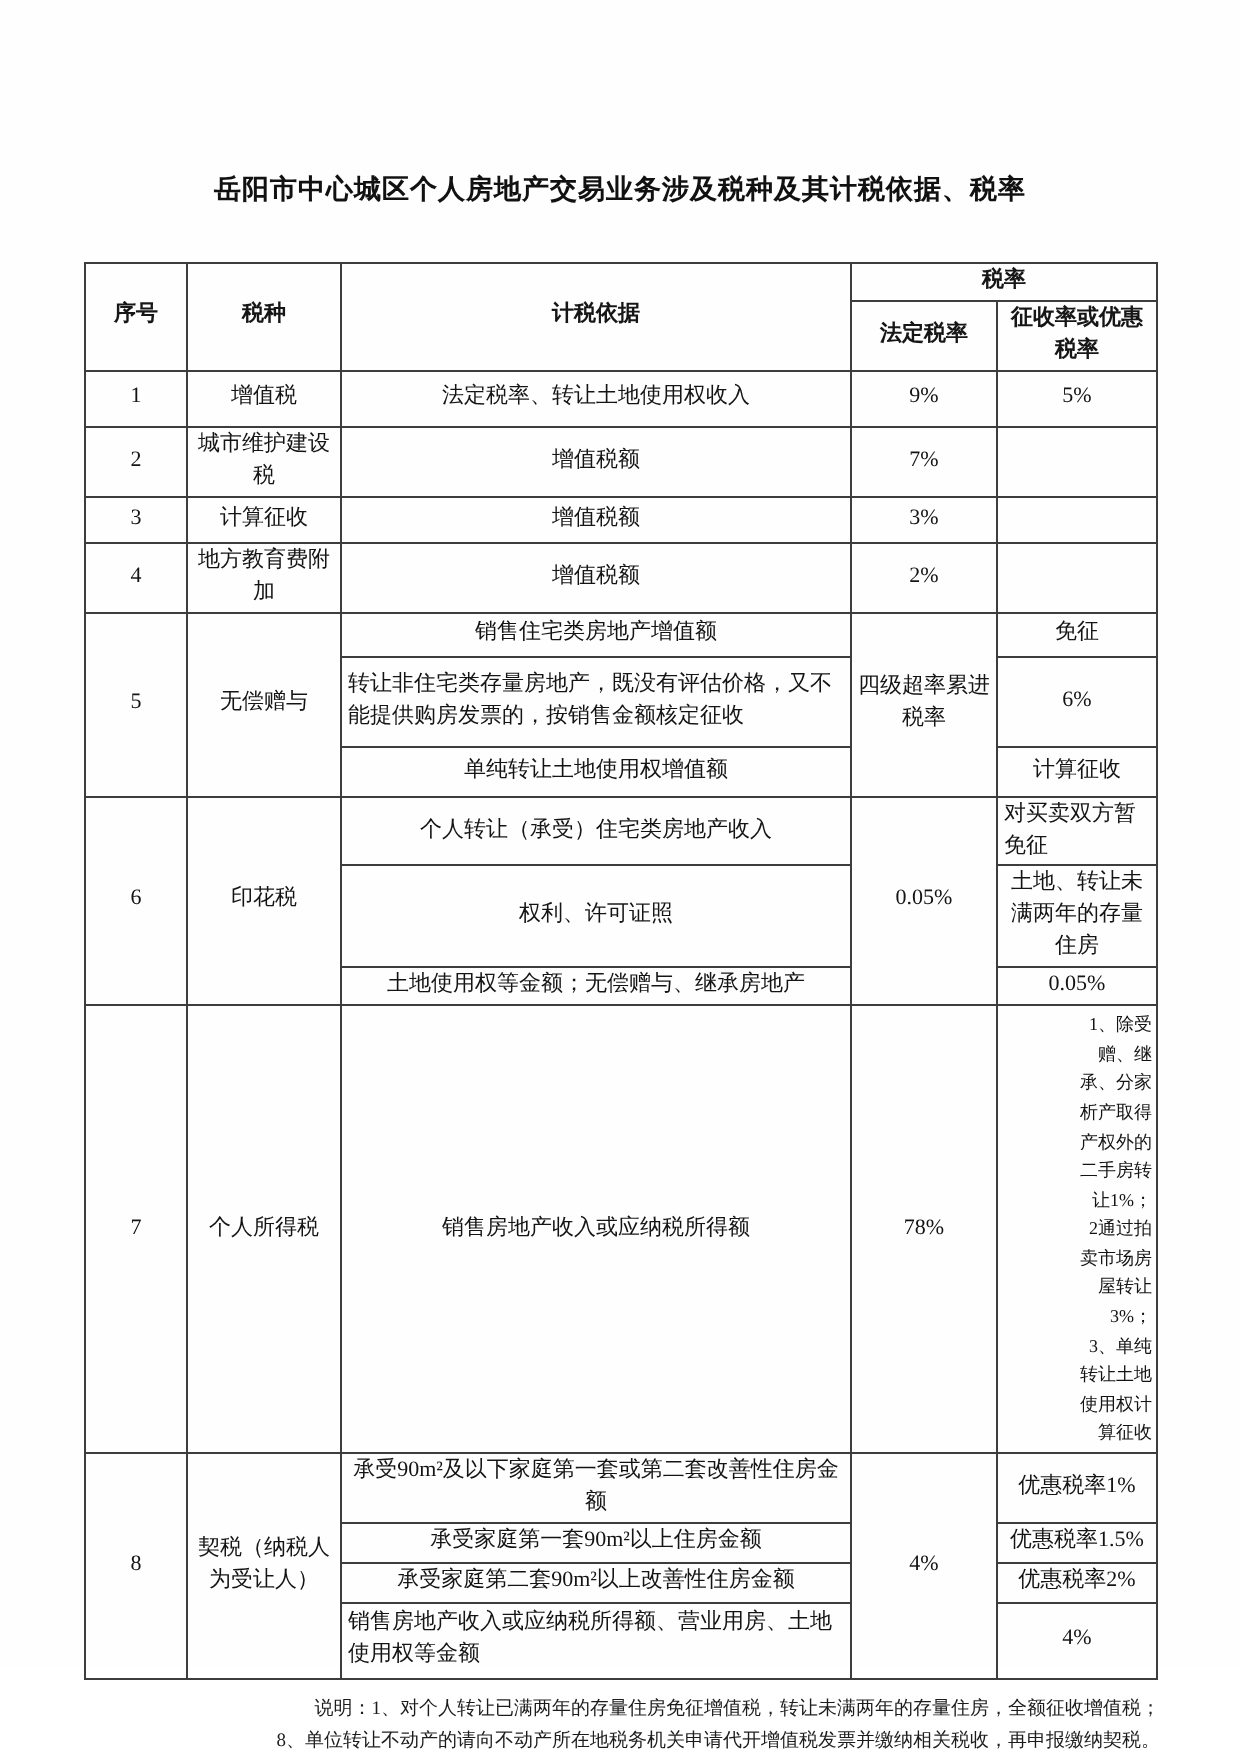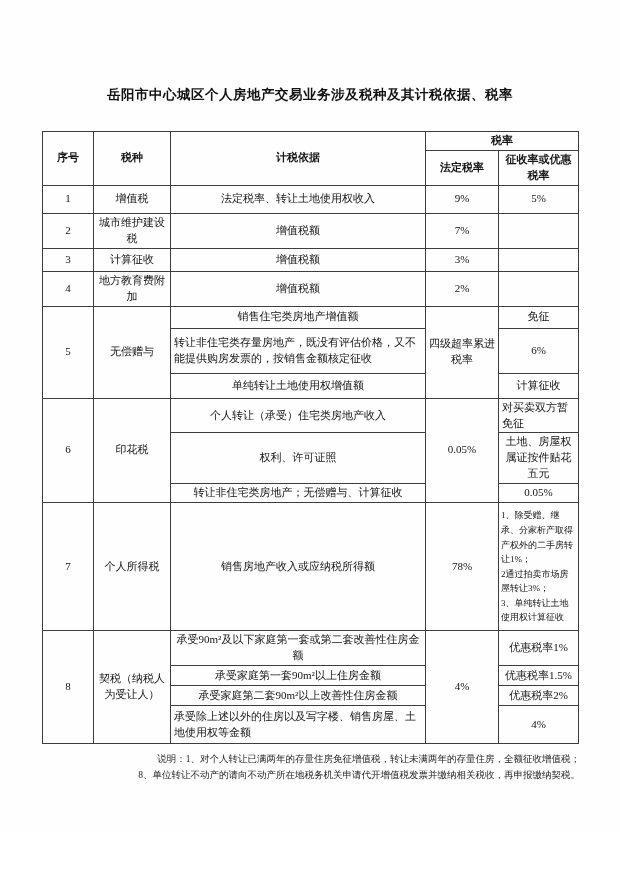--- a/index.html
+++ b/index.html
@@ -41,21 +41,21 @@
   tr.rh18 { height: 18px; } tr.rh19 { height: 19px; }
   tr.rh20 { height: 20px; } tr.rh22 { height: 22px; }
   tr.rh23 { height: 23px; } tr.rh25 { height: 25px; }
   tr.rh28 { height: 28px; } tr.rh30 { height: 30px; }
   tr.rh31 { height: 31px; } tr.rh32 { height: 32px; }
   tr.rh38 { height: 38px; } tr.rh45 { height: 45px; }
   tr.rh128 { height: 128px; }
 
   td.al { text-align: left; }
   td.dense { font-size: 9px; line-height: 1.62; padding: 2px 2px; }
-  td.dense div { text-align: left; }
+  td.dense div { text-align: right; margin-left: 36px; }
 
   .notes {
     width: 492px;
     margin: 7px 0 0 88px;
     font-size: 9.5px;
     line-height: 1.72;
     color: #1c1c1c;
     text-align: right;
   }
   .notes p { text-indent: 27px; word-break: break-all; }
@@ -136,24 +136,24 @@
 
       <tr class="rh32">
         <td rowspan="3">6</td>
         <td rowspan="3">印花税</td>
         <td>个人转让（承受）住宅类房地产收入</td>
         <td rowspan="3">0.05%</td>
         <td class="al">对买卖双方暂免征</td>
       </tr>
       <tr class="rh31">
         <td>权利、许可证照</td>
-        <td>土地、房屋权属证按件贴花五元</td>
+        <td>土地、转让未满两年的存量住房</td>
       </tr>
       <tr class="rh19">
-        <td>转让非住宅类房地产；无偿赠与、计算征收</td>
+        <td>土地使用权等金额；无偿赠与、继承房地产</td>
         <td>0.05%</td>
       </tr>
 
       <tr class="rh128">
         <td>7</td>
         <td>个人所得税</td>
         <td>销售房地产收入或应纳税所得额</td>
         <td>78%</td>
         <td class="dense">
           <div>1、除受赠、继承、分家析产取得产权外的二手房转让1%；</div>
@@ -171,21 +171,21 @@
       </tr>
       <tr class="rh20">
         <td>承受家庭第一套90m²以上住房金额</td>
         <td>优惠税率1.5%</td>
       </tr>
       <tr class="rh20">
         <td>承受家庭第二套90m²以上改善性住房金额</td>
         <td>优惠税率2%</td>
       </tr>
       <tr class="rh38">
-        <td class="al">承受除上述以外的住房以及写字楼、销售房屋、土地使用权等金额</td>
+        <td class="al">销售房地产收入或应纳税所得额、营业用房、土地使用权等金额</td>
         <td>4%</td>
       </tr>
     </tbody>
   </table>
 
   <div class="notes">
     <p class="first"><span>说明：</span><span>1、对个人转让已满两年的存量住房免征增值税，转让未满两年的存量住房，全额征收增值税；</span></p>
     <p>8、单位转让不动产的请向不动产所在地税务机关申请代开增值税发票并缴纳相关税收，再申报缴纳契税。</p>
   </div>
 

